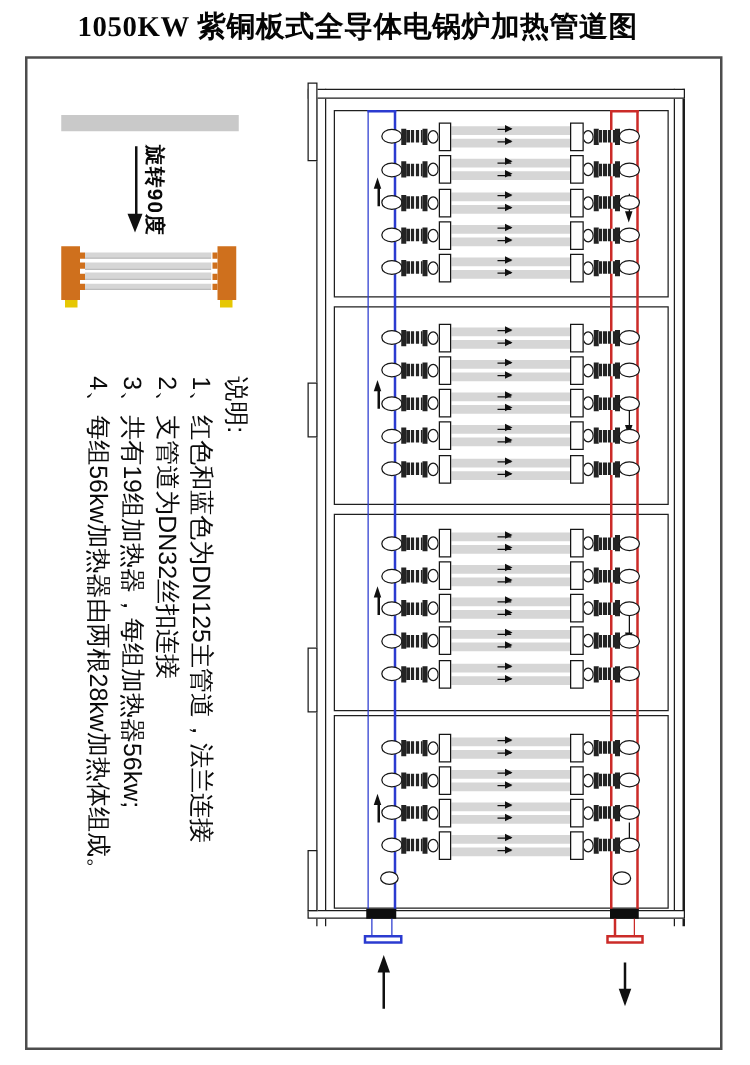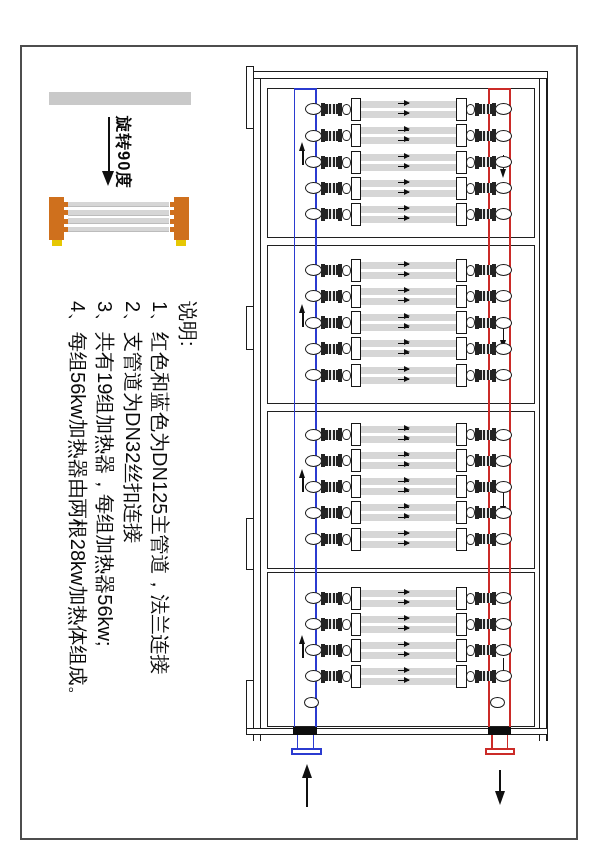--- a/index.html
+++ b/index.html
@@ -59,20 +59,21 @@
   #legend-arrow-head{left:102px;top:171px;width:0;height:0;z-index:6;
       border-top:15px solid #101010;border-left:6.5px solid transparent;border-right:6.5px solid transparent;}
 </style>
 </head>
 <body>
 
 <div id="stage">
 
   <div class="abs" id="frame"></div>
 
+  <div class="abs" id="title">1050KW 紫铜板式全导体电锅炉加热管道图</div>
 
   <div class="abs graybar" style="left:49px;top:92px;width:142px;height:13px;"></div>
   <div class="abs" id="legend-arrow-shaft"></div>
   <div class="abs" id="legend-arrow-head"></div>
   <div class="abs" id="rotate-label">旋转90度</div>
 
   <div class="abs orange" style="left:49px;top:197px;width:15px;height:43px;"></div>
   <div class="abs orange" style="left:173.5px;top:197px;width:15px;height:43px;"></div>
   <div class="abs yellow" style="left:51.5px;top:240px;width:10px;height:6px;"></div>
   <div class="abs yellow" style="left:176px;top:240px;width:10px;height:6px;"></div>

